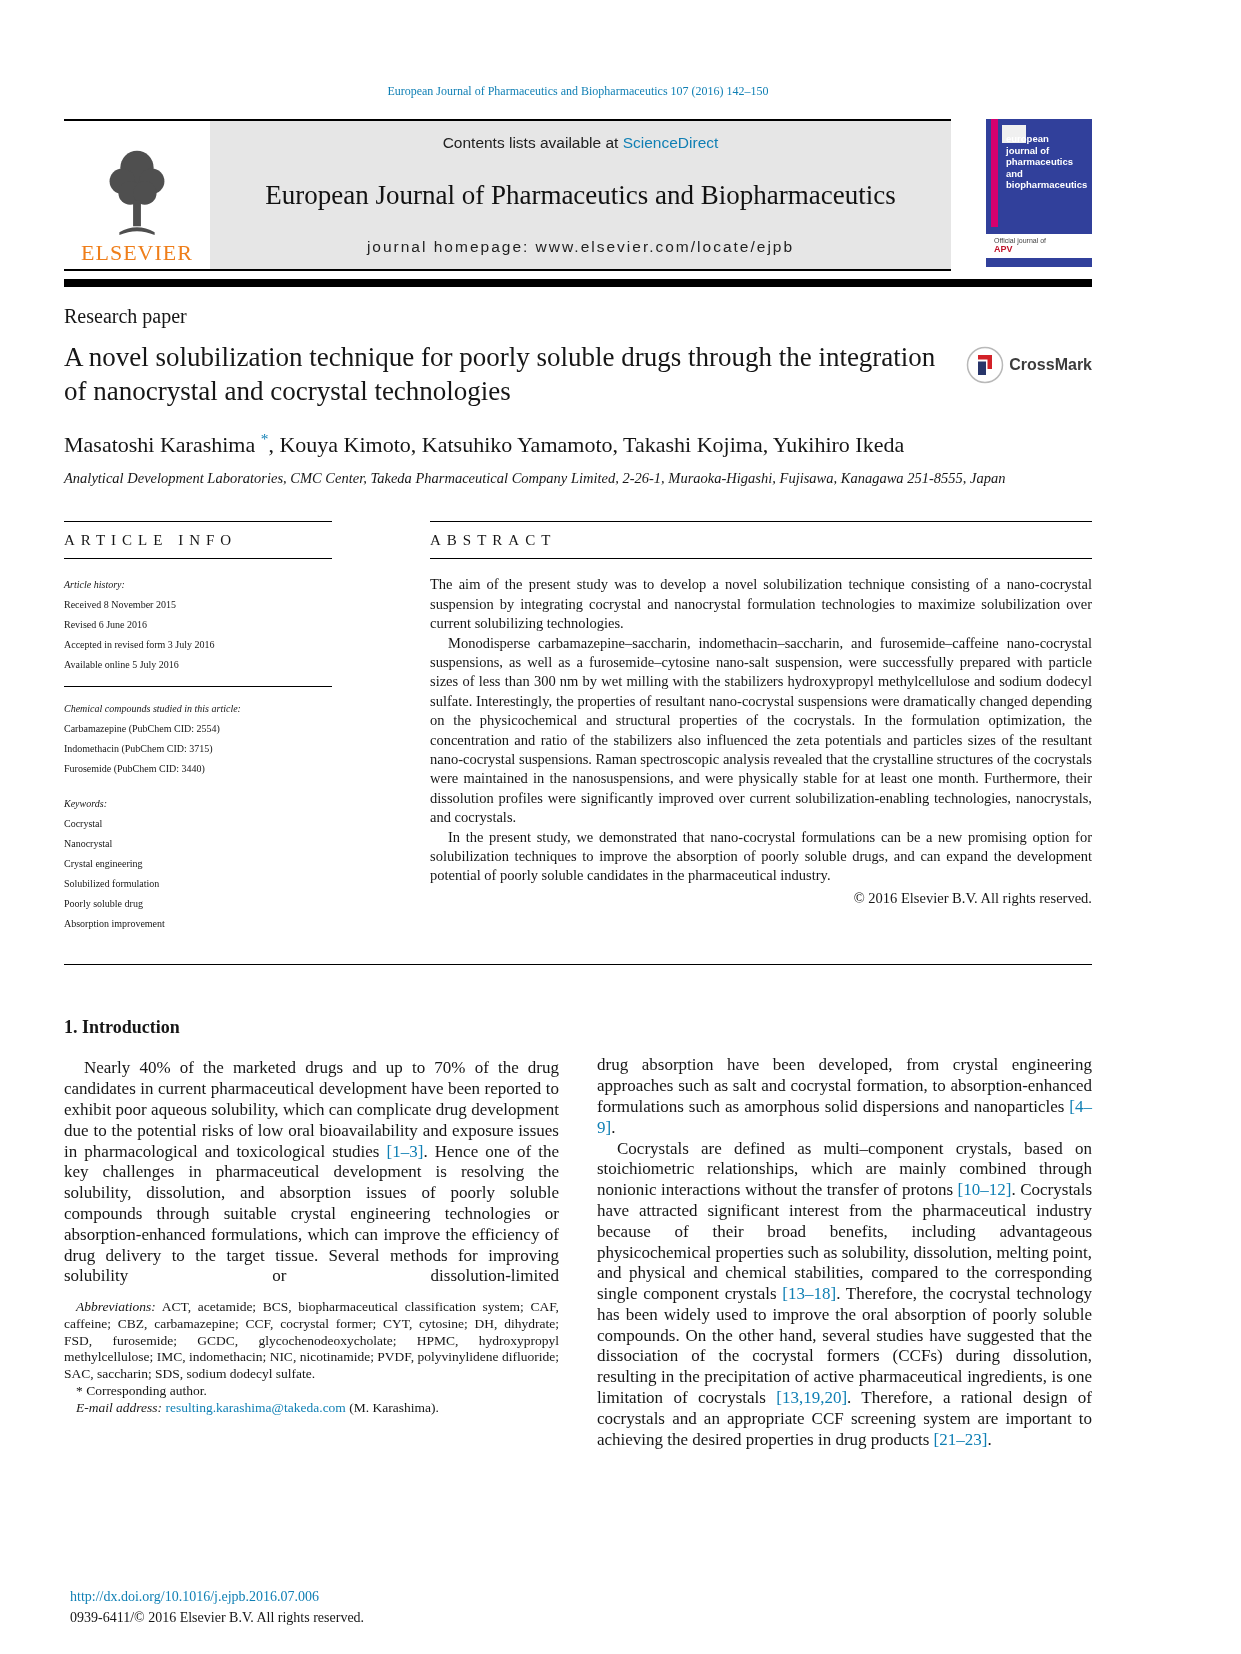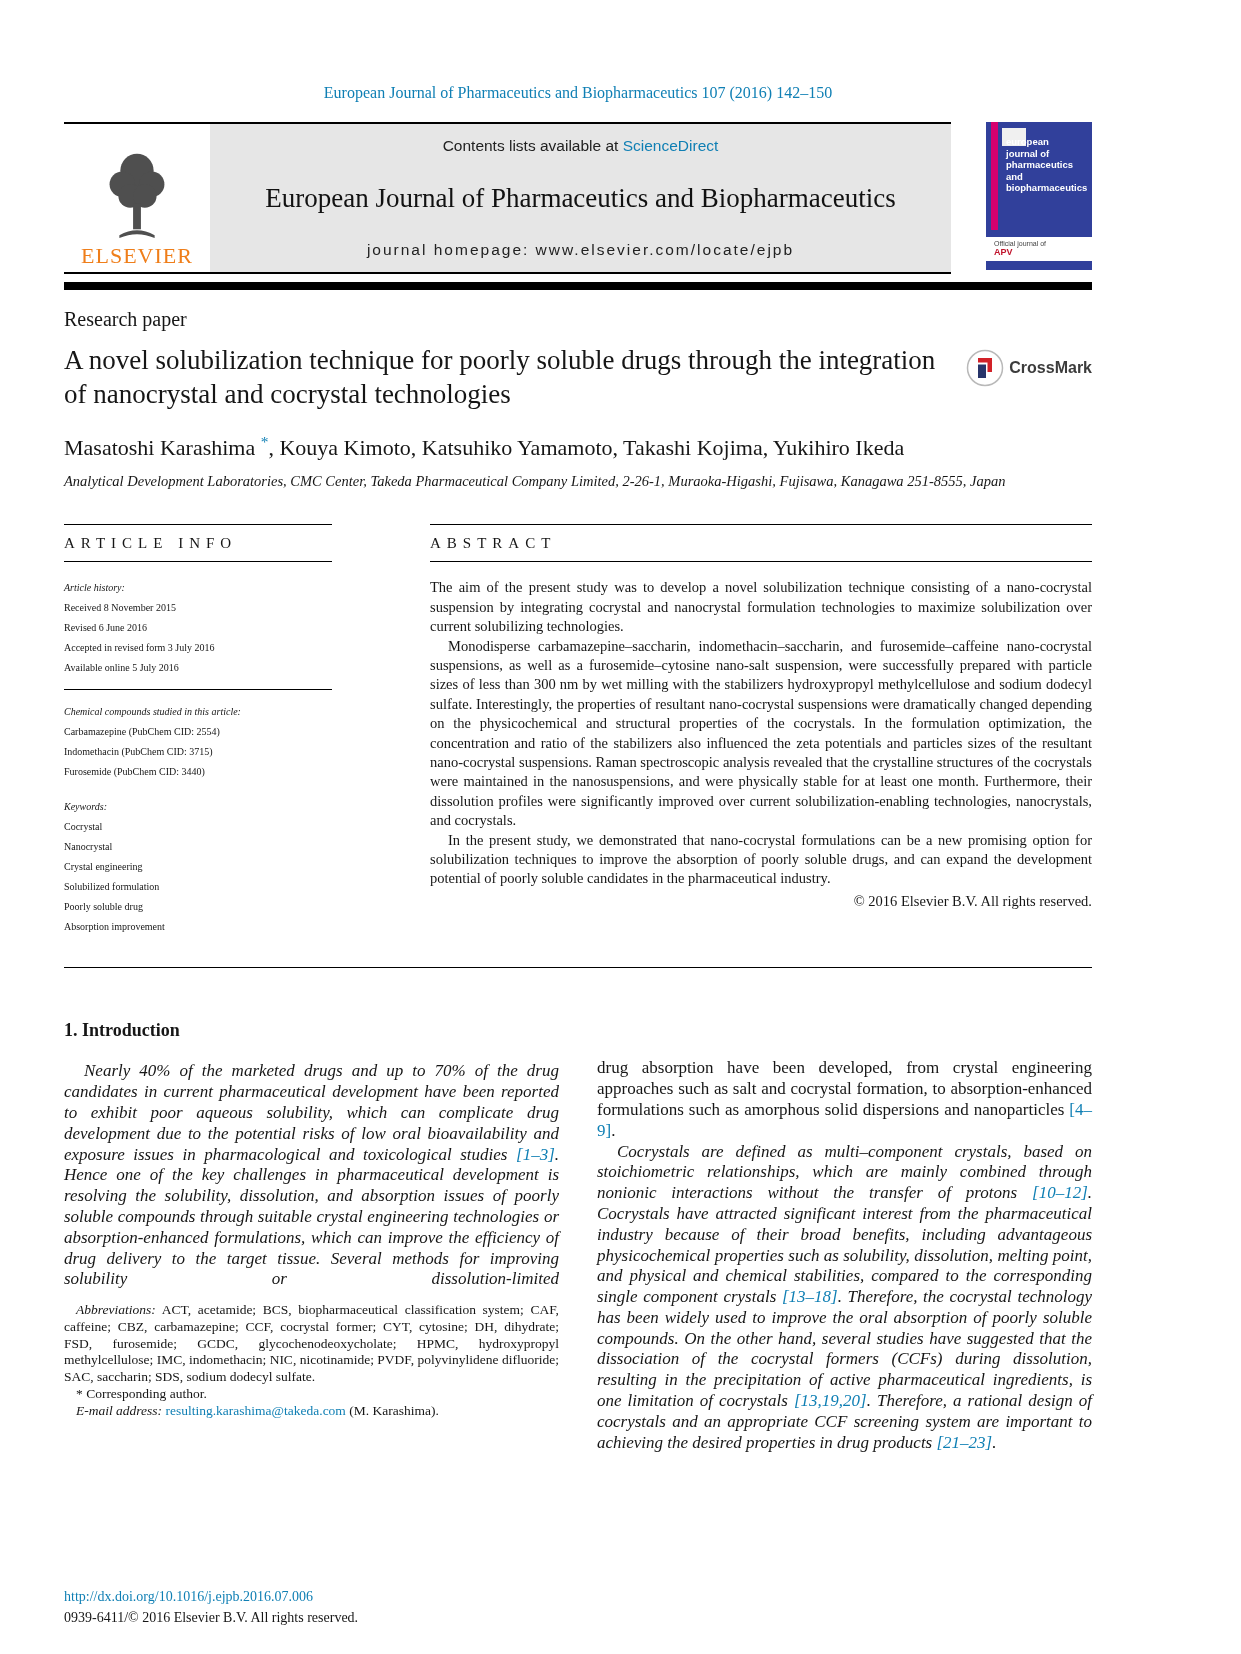--- a/index.html
+++ b/index.html
@@ -7,21 +7,21 @@
     width: 1241px; height: 1654px; background: #fff; position: relative; overflow: hidden;
     font-family: "Liberation Serif", serif; color: #161616;
   }
   .content { padding: 84px 149px 0 64px; }
 
   .lnk { color: #0f7fb4; }
   .ital { font-style: italic; }
   .sup { vertical-align: super; font-size: 70%; }
   .pre { white-space: pre-line; }
 
-  .jref { text-align: center; font-size: 16px; }
+  .jref { text-align: center; font-size: 12px; }
 
   
   .masthead { display: flex; margin-top: 20px; }
   .mast-main { flex: 1; border-top: 2px solid #000; border-bottom: 2px solid #000; display: flex; height: 148px; }
   .logo-area { width: 146px; display: flex; flex-direction: column; align-items: center; justify-content: flex-end; padding: 2px 0 3px; background: #fff; }
   .elsevier-word { font-size: 22px; letter-spacing: 1px; color: #ef7e1a; }
   .banner { flex: 1; background: #e6e6e6; display: flex; flex-direction: column; justify-content: space-between; text-align: center; padding: 13px 8px; }
   .contents-line { font-family: "Liberation Sans", sans-serif; font-size: 15.5px; color: #222; }
   .banner-title { font-size: 27px; color: #111; }
   .homepage { font-family: "Liberation Sans", sans-serif; font-size: 15.5px; letter-spacing: 2px; color: #222; }
@@ -59,28 +59,28 @@
   .abs-p.ind { text-indent: 18px; }
   .abs-copy { text-align: right; margin-top: 3px; }
   .section-end { border-top: 1.2px solid #000; margin-top: 30px; }
 
   
   .body-cols { display: flex; gap: 38px; margin-top: 52px; }
   .bcol { flex: 1; min-width: 0; }
   .bcol.right { padding-top: 38px; }
   .sec-head { font-size: 18px; font-weight: bold; margin: 0 0 20px; }
   .body-p { margin: 0; font-size: 17px; line-height: 20.8px; text-align: justify; }
-  .body-p.ind { text-indent: 20px; font-style: italic; }
+  .body-p.ind { text-indent: 20px; }
   .body-p.jlast { text-align-last: justify; }
 
   .footnotes { margin-top: 12px; }
   .fn { margin: 0; font-size: 13.5px; line-height: 16.8px; text-align: justify; text-indent: 12px; }
 
   
-  .footer { position: absolute; left: 64px; bottom: 28px; font-size: 14px; }
+  .footer { position: absolute; left: 70px; bottom: 28px; font-size: 14px; }
   .doi { margin-bottom: 5px; }
 </style>
 </head>
 <body>
 
 <div class="page">
   <div class="content">
 
     <div class="jref lnk">European Journal of Pharmaceutics and Biopharmaceutics 107 (2016) 142–150</div>
 

